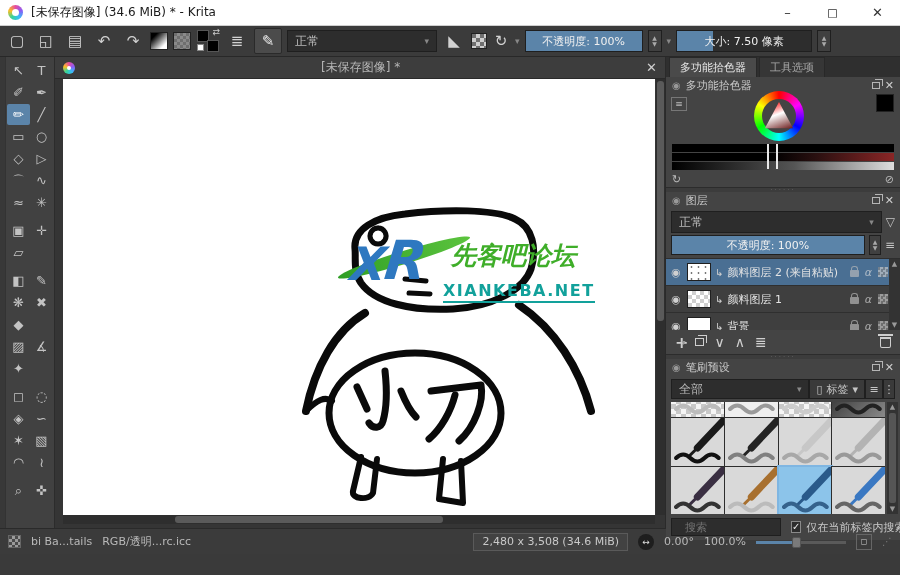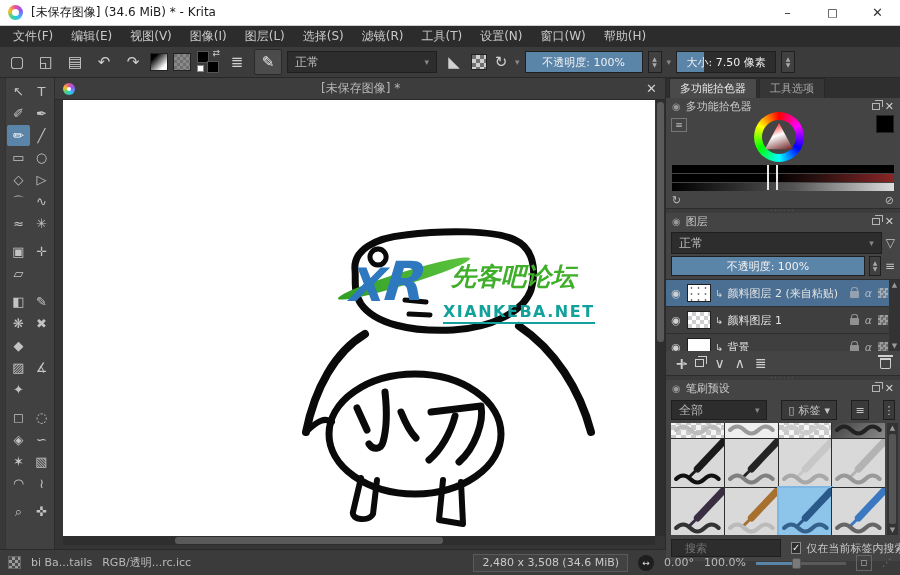--- a/index.html
+++ b/index.html
@@ -144,21 +144,21 @@
     color:#cfcfcf; font-size:14px; }
   .plus { font-size:16px; font-weight:bold; }
   .caret { font-size:8px; color:#999; margin-left:-7px; }
   .dup-ic { width:9px; height:8px; border:1px solid #cfcfcf; position:relative; }
   .dup-ic::before { content:''; position:absolute; left:2px; top:-4px; width:8px; height:7px;
     border:1px solid #cfcfcf; border-left:none; border-bottom:none; }
   .trash { margin-left:auto; width:11px; height:11px; border:1px solid #cfcfcf; border-top:2px solid #cfcfcf;
     border-radius:0 0 2px 2px; position:relative; }
   .trash::before { content:''; position:absolute; left:-3px; top:-5px; width:15px; height:2px; background:#cfcfcf; }
   
-  .pr-controls { display:flex; align-items:flex-end; gap:14px; padding:3px 5px; }
+  .pr-controls { display:flex; align-items:flex-end; gap:0; padding:3px 5px; }
   .tagbtn { height:20px; background:#3a3a3a; border:1px solid #1f1f1f; color:#c5c5c5; font-size:11px;
     display:flex; align-items:center; gap:4px; padding:0 6px; }
   .icobtn { width:18px; height:20px; background:#3a3a3a; border:1px solid #1f1f1f; color:#c5c5c5;
     font-size:11px; display:flex; align-items:center; justify-content:center; }
   .pr-gridwrap { display:flex; padding:0 2px 0 5px; }
   .preset-scroll { flex:1; height:112px; overflow:hidden; }
   .preset-grid { display:grid; grid-template-columns:repeat(4,1fr); gap:1px; margin-top:-33px; }
   .pcell { height:48px; position:relative; outline:1px solid #2d2d2d; }
   .pcell.selbr { outline:2px solid #7fb6e2; }
   .pcell.bg-checker { background:repeating-conic-gradient(#c8c8c8 0% 25%, #f5f5f5 0% 50%) 0 0/10px 10px; }
@@ -200,33 +200,20 @@
   <div class="titlebar">
     <span class="klogo"></span>
     <span class="title-text">[未保存图像] (34.6 MiB) * - Krita</span>
     <span class="winbtns">
       <span class="winbtn">–</span>
       <span class="winbtn">◻</span>
       <span class="winbtn">✕</span>
     </span>
   </div>
 
-  <div class="menubar" id="menubar">
-      <span class="menu-item">文件(F)</span>
-      <span class="menu-item">编辑(E)</span>
-      <span class="menu-item">视图(V)</span>
-      <span class="menu-item">图像(I)</span>
-      <span class="menu-item">图层(L)</span>
-      <span class="menu-item">选择(S)</span>
-      <span class="menu-item">滤镜(R)</span>
-      <span class="menu-item">工具(T)</span>
-      <span class="menu-item">设置(N)</span>
-      <span class="menu-item">窗口(W)</span>
-      <span class="menu-item">帮助(H)</span>
-    </div>
 
   <div class="toolbar">
     <span id="tb-left" style="display:flex;gap:5px;">
         <span class="tbtn">▢</span>
         <span class="tbtn">◱</span>
         <span class="tbtn">▤</span>
         <span class="tbtn">↶</span>
         <span class="tbtn">↷</span>
       </span>
     <span class="swatch-grad"></span>
@@ -249,21 +236,21 @@
     <span class="arrow" style="color:#888;font-size:9px;">▾</span>
     <span class="slider" style="width:118px;">
       <span class="fill" style="width:100%;"></span>
       <span class="lab">不透明度: 100%</span>
     </span>
     <span class="spin">
         <span>▲</span>
         <span>▼</span>
       </span>
     <span class="arrow" style="color:#888;font-size:9px;">▾</span>
-    <span class="slider" style="width:100px;">
+    <span class="slider" style="width:136px;">
       <span class="fill" style="width:27%;"></span>
       <span class="lab">大小: 7.50 像素</span>
     </span>
     <span class="spin">
         <span>▲</span>
         <span>▼</span>
       </span>
   </div>
 
   <div class="workspace">

